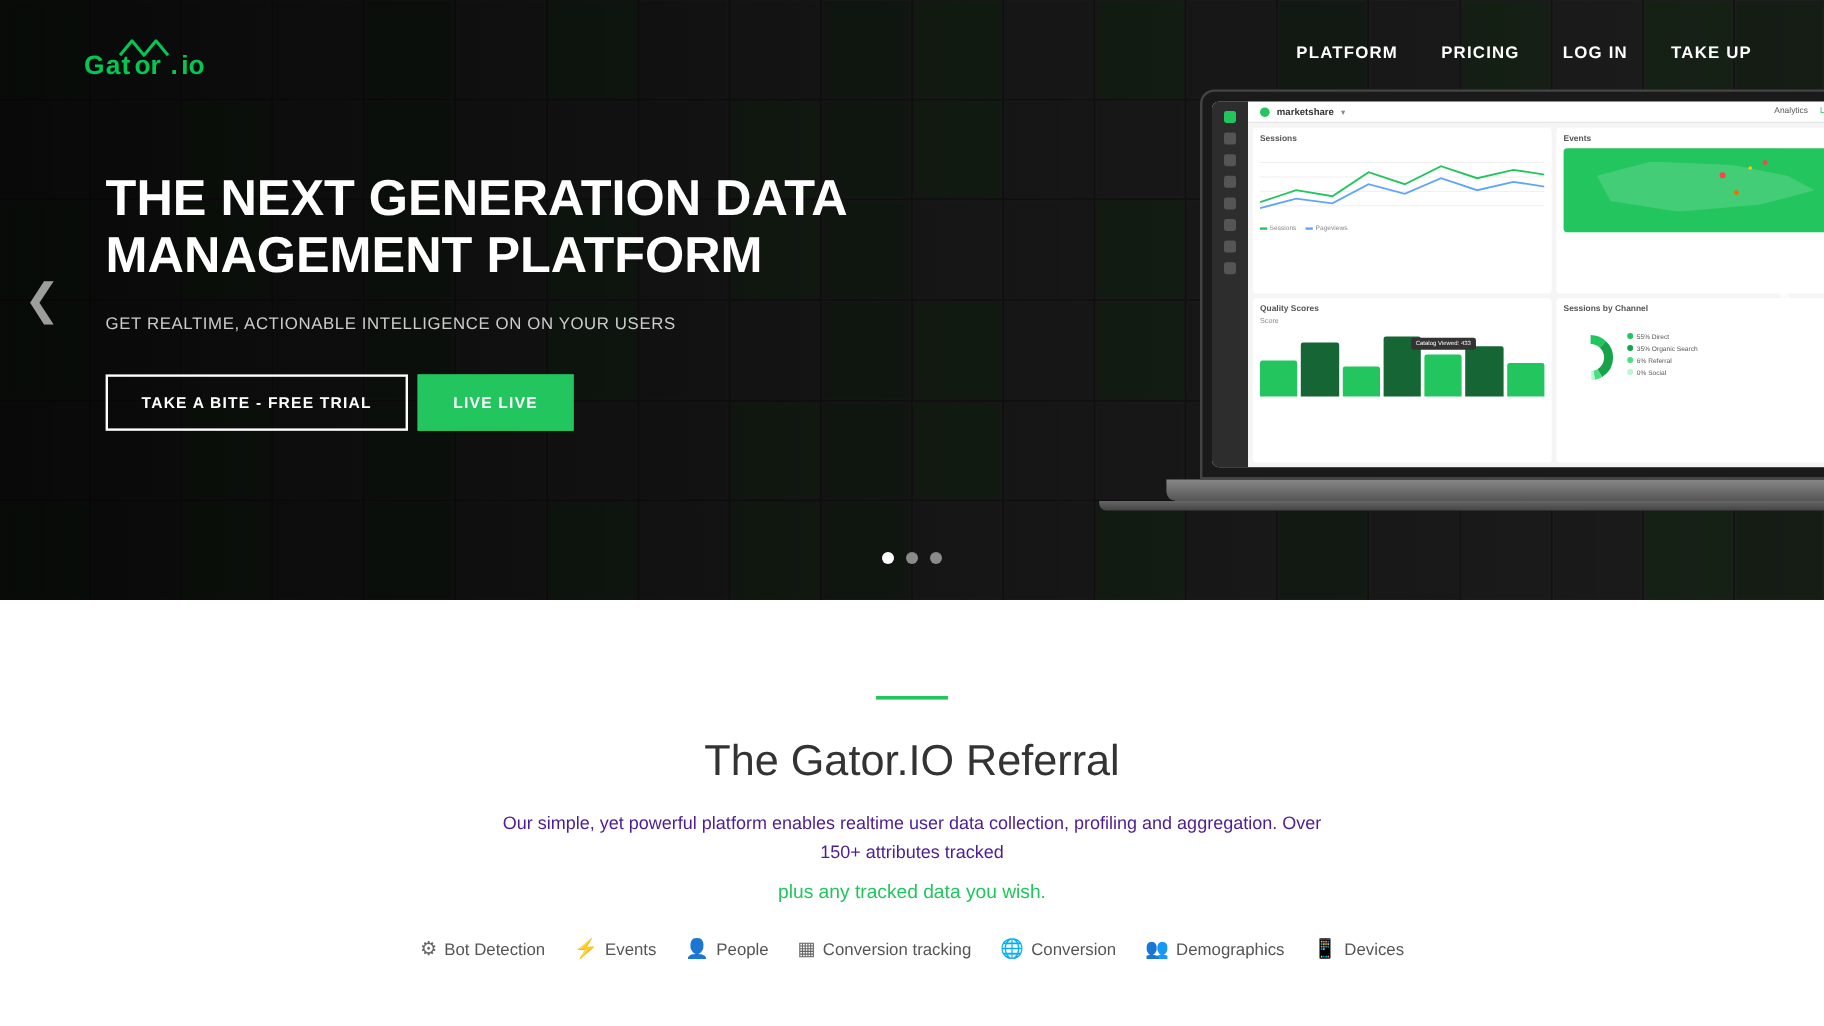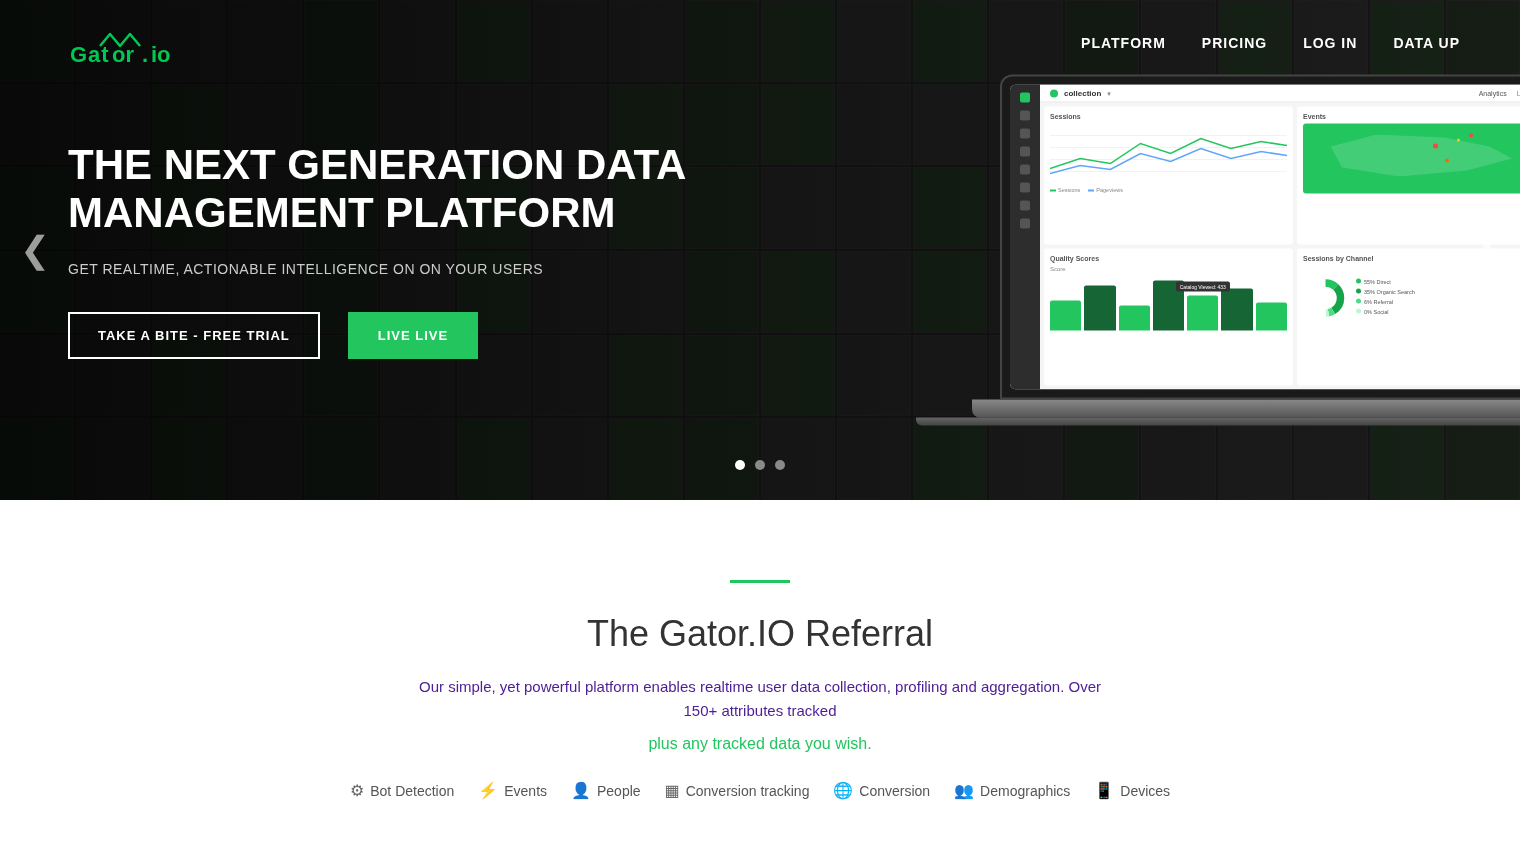--- a/index.html
+++ b/index.html
@@ -68,42 +68,42 @@
     
     .hero-overlay {
       position: absolute;
       top: 0; left: 0; right: 0; bottom: 0;
       background: linear-gradient(to right, rgba(0,0,0,0.75) 0%, rgba(0,0,0,0.4) 50%, rgba(0,0,0,0.2) 100%);
     }
 
     .hero-content {
       position: relative;
       z-index: 10;
-      padding-left: 68px;
+      padding-left: 88px;
       width: 50%;
     }
     .hero-title {
       color: #fff;
       font-size: 42px;
       font-weight: 800;
       line-height: 1.15;
       margin-bottom: 20px;
     }
     .hero-subtitle {
       color: #ccc;
       font-size: 14px;
       font-weight: 400;
       line-height: 1.6;
       margin-bottom: 32px;
       text-transform: uppercase;
       letter-spacing: 0.5px;
     }
     .hero-buttons {
       display: flex;
-      gap: 28px;
+      gap: 8px;
     }
     .btn-primary {
       background: transparent;
       border: 2px solid #fff;
       color: #fff;
       padding: 14px 28px;
       font-size: 13px;
       font-weight: 700;
       letter-spacing: 1px;
       cursor: pointer;
@@ -385,21 +385,21 @@
       <text x="10" y="44" font-family="Arial" font-size="22" font-weight="700" fill="#00c853" letter-spacing="1">Gat</text>
       <text x="52" y="44" font-family="Arial" font-size="22" font-weight="700" fill="#00c853">or</text>
       <text x="82" y="44" font-family="Arial" font-size="22" font-weight="700" fill="#00c853">.</text>
       <text x="91" y="44" font-family="Arial" font-size="22" font-weight="700" fill="#00c853">io</text>
     </svg>
   </div>
   <div class="nav-links">
     <a class="nav-link" href="#">PLATFORM</a>
     <a class="nav-link" href="#">PRICING</a>
     <a class="nav-link" href="#">LOG IN</a>
-    <a class="nav-link" href="#">DATA UP</a>
+    <a class="nav-link" href="#">TAKE UP</a>
   </div>
 </nav>
 
 <section class="hero">
 
   <div class="mosaic">
     <div class="mosaic-cell"></div>
       <div class="mosaic-cell"></div>
       <div class="mosaic-cell"></div>
       <div class="mosaic-cell"></div>
@@ -546,21 +546,21 @@
             <div class="dash-sidebar-dot"></div>
             <div class="dash-sidebar-dot"></div>
             <div class="dash-sidebar-dot"></div>
             <div class="dash-sidebar-dot"></div>
           </div>
 
           <div class="dash-main">
             <div class="dash-header">
               <div class="dash-header-left">
                 <div class="dash-logo-dot"></div>
-                <span style="font-size:8px;color:#333;font-weight:600;">collection</span>
+                <span style="font-size:8px;color:#333;font-weight:600;">marketshare</span>
                 <span style="font-size:7px;color:#888;">▾</span>
               </div>
               <div style="display:flex;gap:10px;font-size:7px;color:#555;">
                 <span>Analytics</span>
                 <span style="color:#22c55e;cursor:pointer;">Log out</span>
               </div>
             </div>
             <div class="dash-body">
 
               <div class="dash-widget">

